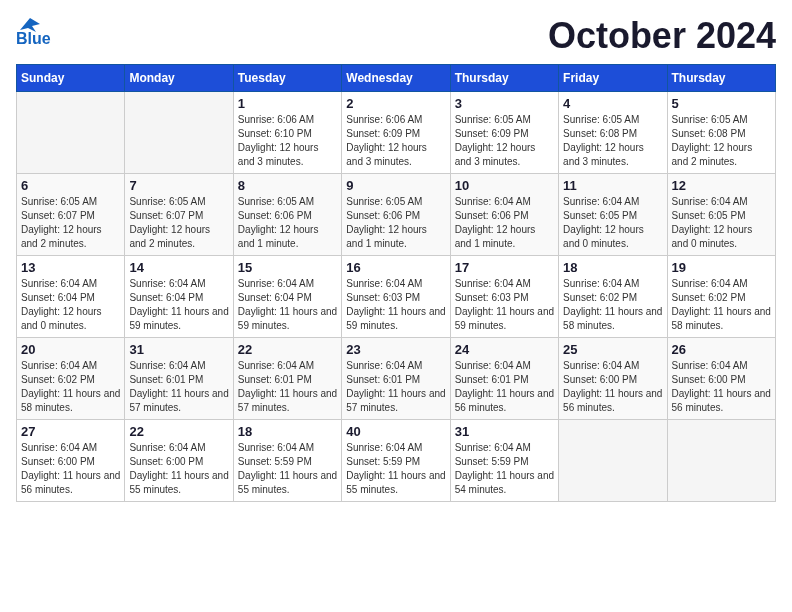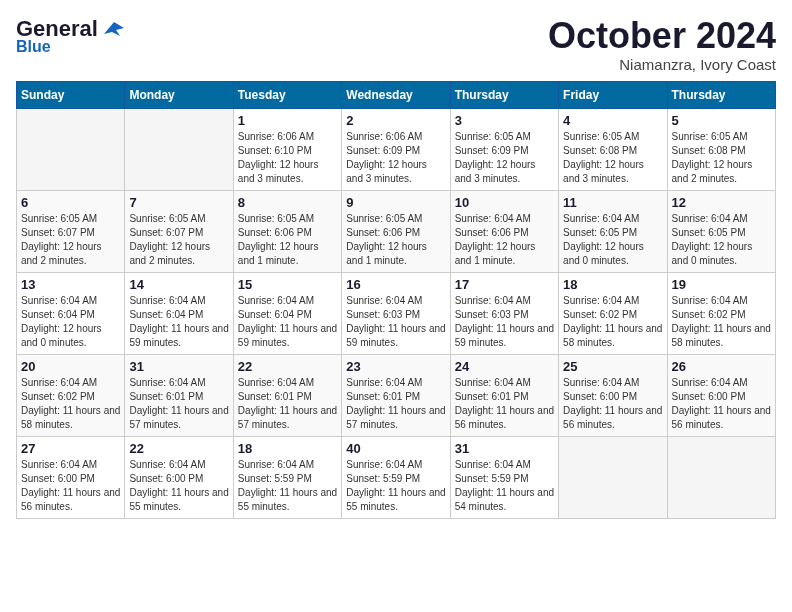--- a/index.html
+++ b/index.html
@@ -20,39 +20,39 @@
       display: flex;
       flex-direction: column;
       align-items: flex-start;
     }
     .logo-row {
       display: flex;
       align-items: center;
       gap: 2px;
     }
     .title-block {
-      text-align: right;
+      text-align: center;
     }
     .month-title {
       font-size: 36px;
       font-weight: bold;
       color: #1a1a2e;
       line-height: 1.1;
     }
     .subtitle {
       font-size: 15px;
       color: #444;
     }
     table {
       width: 100%;
       border-collapse: collapse;
       font-size: 11px;
     }
     thead tr th {
-      background-color: #0369a1;
+      background-color: #1d4ed8;
       color: #fff;
       padding: 6px 4px;
       text-align: left;
       font-size: 12px;
       font-weight: bold;
       border: 1px solid #1255a0;
     }
     tbody tr td {
       border: 1px solid #ccc;
       vertical-align: top;
@@ -81,30 +81,28 @@
     .empty-cell {
       background: #f5f5f5;
     }
   </style>
 </head>
 <body>
 
 <div class="header">
   <div class="logo">
     <div class="logo-row">
-      <span style="font-size:22px; font-weight:bold; color:#1a1a2e;">General</span>
       <svg width="28" height="18" viewBox="0 0 28 18">
         <polygon points="4,14 14,2 24,8 16,10 20,16 12,12" fill="#1565c0"></polygon>
       </svg>
     </div>
     <span style="font-size:16px; font-weight:bold; color:#1565c0; margin-top:-4px;">Blue</span>
   </div>
   <div class="title-block">
     <div class="month-title">October 2024</div>
-    <div class="subtitle">Niamanzra, Ivory Coast</div>
   </div>
 </div>
 
 <table>
   <thead>
     <tr id="thead-row">
         <th>Sunday</th>
         <th>Monday</th>
         <th>Tuesday</th>
         <th>Wednesday</th>

